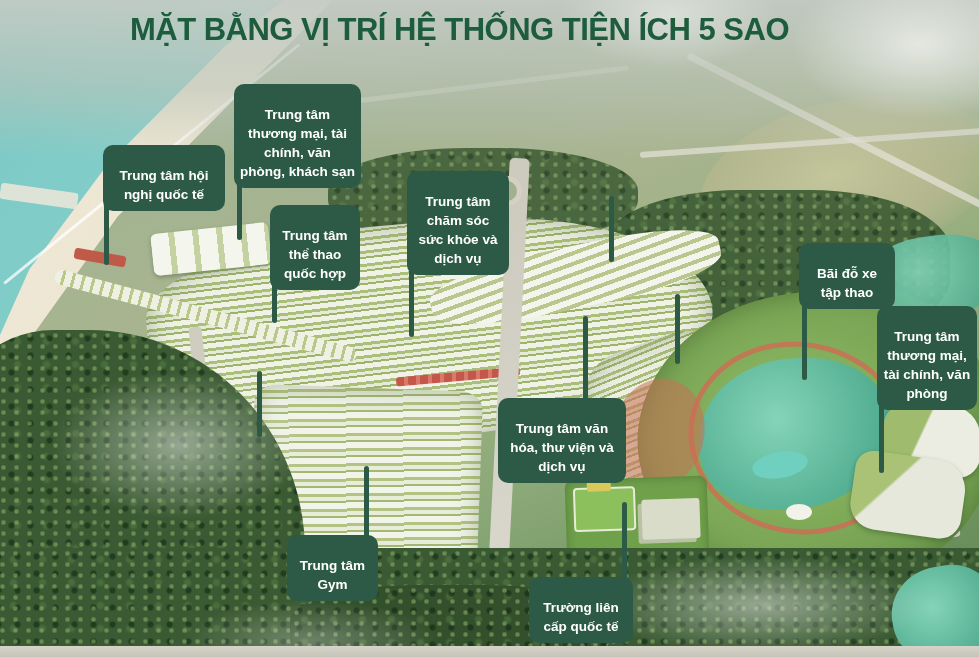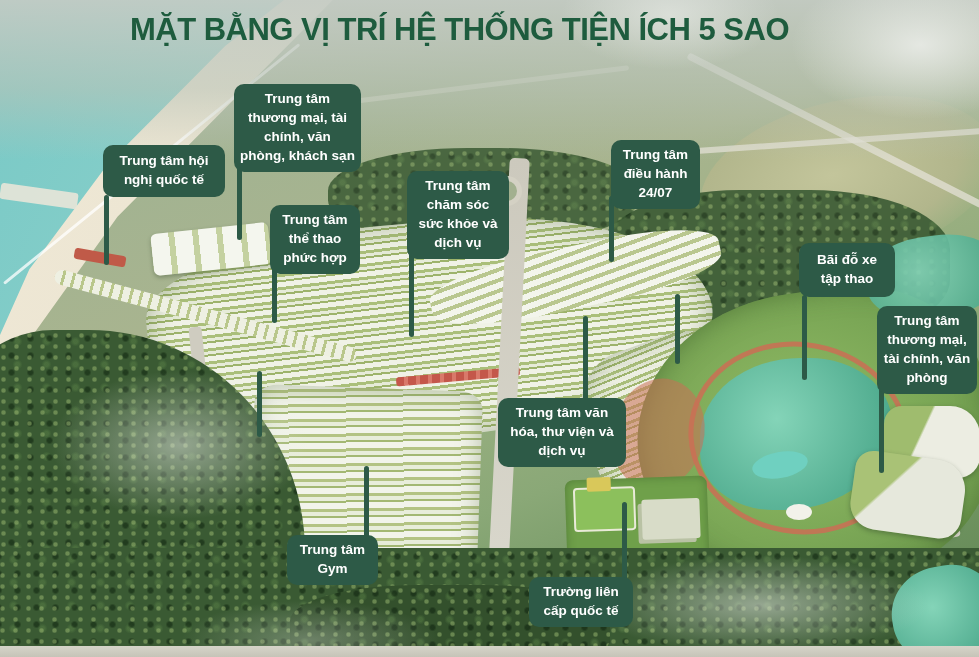--- a/index.html
+++ b/index.html
@@ -115,21 +115,21 @@
   .m3{left:180px;top:600px;width:260px;height:80px;opacity:.6;}
   .bottom-strip{left:0;top:646px;width:100%;height:11px;background:linear-gradient(#d6d4c9,#c6c4b8);}
 
   
   .title{left:0;top:12px;width:919px;height:40px;text-align:center;z-index:9;
     color:#1e5c3e;font-size:31px;font-weight:bold;letter-spacing:-.5px;white-space:nowrap;}
   .tail{width:5px;background:#2d5a47;border-radius:3px;z-index:7;}
   .callout{z-index:8;background:#2d5a47;color:#fff;border-radius:10px;
     padding:6px 6px;font-size:13.5px;font-weight:bold;line-height:1.4;
     text-align:center;display:flex;align-items:center;justify-content:center;}
-  .callout span{position:static;}
+  .callout span{position:static;margin-top:16px;}
 </style>
 </head>
 <body>
 
 <div class="stage">
 
   <div class="base"></div>
   <div class="field-tr"></div>
   <div class="beach"></div>
   <div class="sea"></div>
@@ -201,30 +201,27 @@
 
   <div class="callout" style="left:103px;top:145px;width:122px;min-height:52px">
     <span>Trung tâm hội nghị quốc tế</span>
     </div>
 
   <div class="callout" style="left:234px;top:84px;width:127px;min-height:64px">
     <span>Trung tâm thương mại, tài chính, văn phòng, khách sạn</span>
     </div>
 
   <div class="callout" style="left:270px;top:205px;width:90px;min-height:57px">
-    <span>Trung tâm thể thao phức hợp</span>
+    <span>Trung tâm thể thao quốc hợp</span>
     </div>
 
   <div class="callout" style="left:407px;top:171px;width:102px;min-height:80px">
     <span>Trung tâm chăm sóc sức khỏe và dịch vụ</span>
     </div>
 
-  <div class="callout" style="left:611px;top:140px;width:89px;min-height:58px">
-    <span>Trung tâm điều hành 24/07</span>
-    </div>
 
 
   <div class="callout" style="left:799px;top:243px;width:96px;min-height:54px">
     <span>Bãi đỗ xe tập thao</span>
     </div>
 
   <div class="callout" style="left:877px;top:306px;width:100px;min-height:81px">
     <span>Trung tâm thương mại, tài chính, văn phòng</span>
     </div>
 

